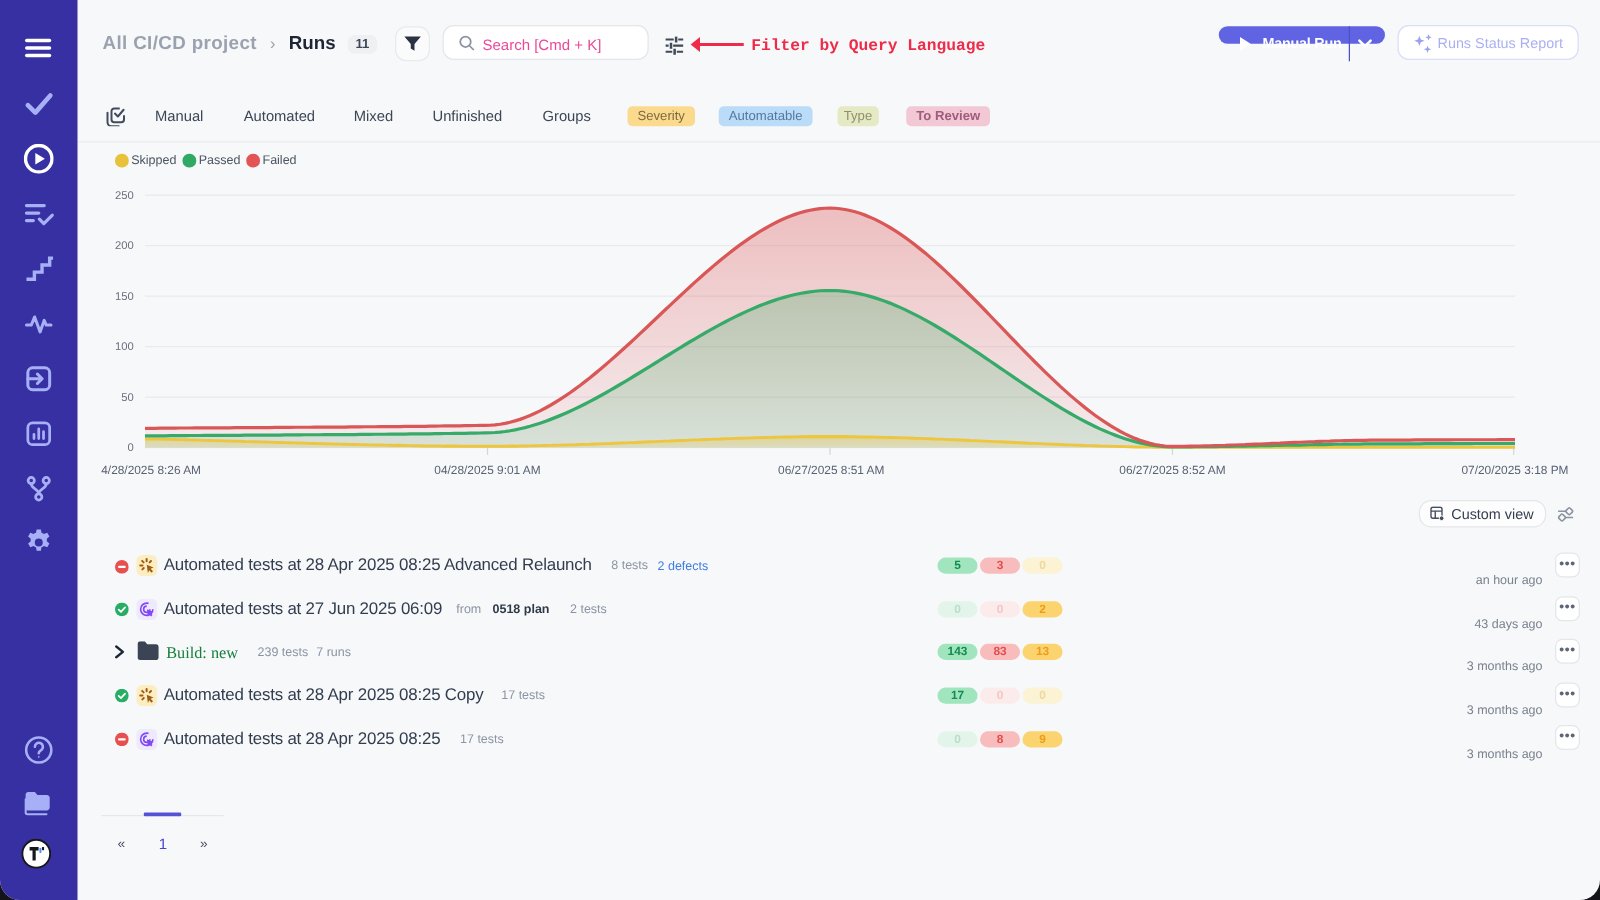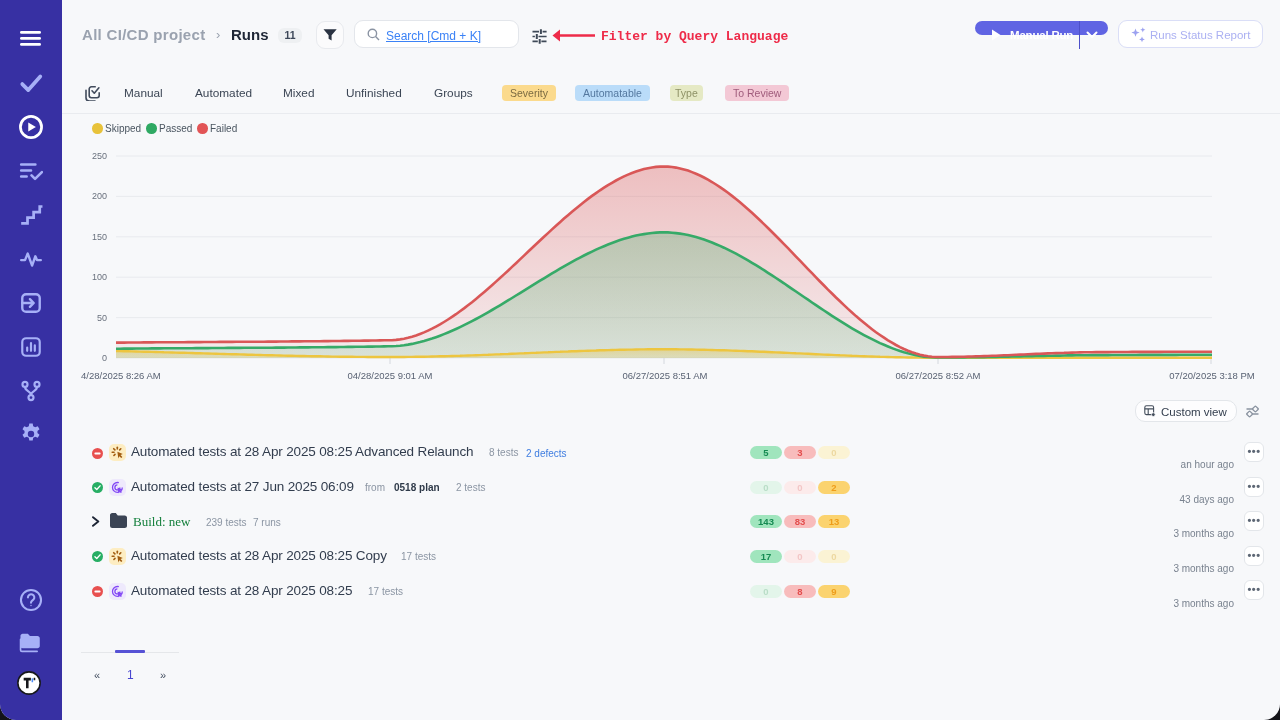--- a/index.html
+++ b/index.html
@@ -32,21 +32,21 @@
     <svg width="26" height="26" viewBox="0 0 26 26" style="margin:0 auto;">
         <path d="M6.5 7.2h13.2l-5.1 6v5.3l-3-1.8v-3.5z" fill="#2a3342"></path>
       </svg>
   </div>
 
   <div class="abs" style="left:354px; top:20px; width:165px; height:28px; background:#ffffff; border:1px solid #e3e6eb; border-radius:9px;">
     <svg width="13" height="13" viewBox="0 0 13 13" style="position:absolute; left:12px; top:7px;">
         <circle cx="5.4" cy="5.4" r="4.2" fill="none" stroke="#8a93a2" stroke-width="1.4"></circle>
         <path d="M8.6 8.6L12 12" stroke="#8a93a2" stroke-width="1.4"></path>
       </svg>
-    <div style="position:absolute; left:31px; top:8px; font-size:12px; color:#3b82f6;text-decoration:underline;">Search [Cmd + K]</div>
+    <div style="position:absolute; left:31px; top:8px; font-size:12px; color:#ec4899;">Search [Cmd + K]</div>
   </div>
 
   <svg class="abs" style="left:532px; top:29px;" width="15" height="15" viewBox="0 0 15 15" fill="none" stroke="#3f4957" stroke-width="1.7">
     <path d="M0.5 2.6h6.5M10.6 2.6h4M0.5 7.5h2.4M6.5 7.5h8.1M0.5 12.4h5.3M9.4 12.4h5.1"></path>
     <path d="M8.9 0.2v4.8M4.8 5.1v4.8M7.7 10v4.8" stroke-width="2"></path>
   </svg>
 
   <svg class="abs" style="left:550px; top:28px;" width="46" height="15" viewBox="0 0 46 15">
       <path d="M45 7.5H5" stroke="#ee2b49" stroke-width="2.4"></path>
       <path d="M10 1.5L2.5 7.5l7.5 6z" fill="#ee2b49"></path>
@@ -79,21 +79,21 @@
     <path d="M2 6.2v7.6A3.2 3.2 0 005.2 17H11" stroke-linecap="round"></path>
   </svg>
   <div class="abs tabtxt" style="left:124px; top:86px;">Manual</div>
   <div class="abs tabtxt" style="left:195px; top:86px;">Automated</div>
   <div class="abs tabtxt" style="left:283px; top:86px;">Mixed</div>
   <div class="abs tabtxt" style="left:346px; top:86px;">Unfinished</div>
   <div class="abs tabtxt" style="left:434px; top:86px;">Groups</div>
   <div class="pill" style="left:502px; top:85px; background:#fbda8d; color:#7b6b42;">Severity</div>
   <div class="pill" style="left:575px; top:85px; background:#badcf9; color:#54789f;">Automatable</div>
   <div class="pill" style="left:670px; top:85px; background:#e5e9c4; color:#8e9266; padding:0 5px;">Type</div>
-  <div class="pill" style="left:725px; top:85px; background:#f3c8d5; color:#a05c7c;">To Review</div>
+  <div class="pill" style="left:725px; top:85px; background:#f3c8d5; color:#a05c7c;font-weight:bold;">To Review</div>
   <div class="abs" style="left:62px; top:113px; width:1218px; height:1px; background:#e9ebef;"></div>
 
   <div class="abs" style="left:92px; top:123px; width:10.5px; height:10.5px; border-radius:50%; background:#e8c23a;"></div>
   <div class="abs" style="left:105px; top:123px; font-size:10px; color:#4a5560;">Skipped</div>
   <div class="abs" style="left:146px; top:123px; width:10.5px; height:10.5px; border-radius:50%; background:#2fa963;"></div>
   <div class="abs" style="left:159px; top:123px; font-size:10px; color:#4a5560;">Passed</div>
   <div class="abs" style="left:197px; top:123px; width:10.5px; height:10.5px; border-radius:50%; background:#e25456;"></div>
   <div class="abs" style="left:210px; top:123px; font-size:10px; color:#4a5560;">Failed</div>
 
   <svg class="abs" style="left:62px; top:145px;" width="1218" height="240" viewBox="62 145 1218 240">

